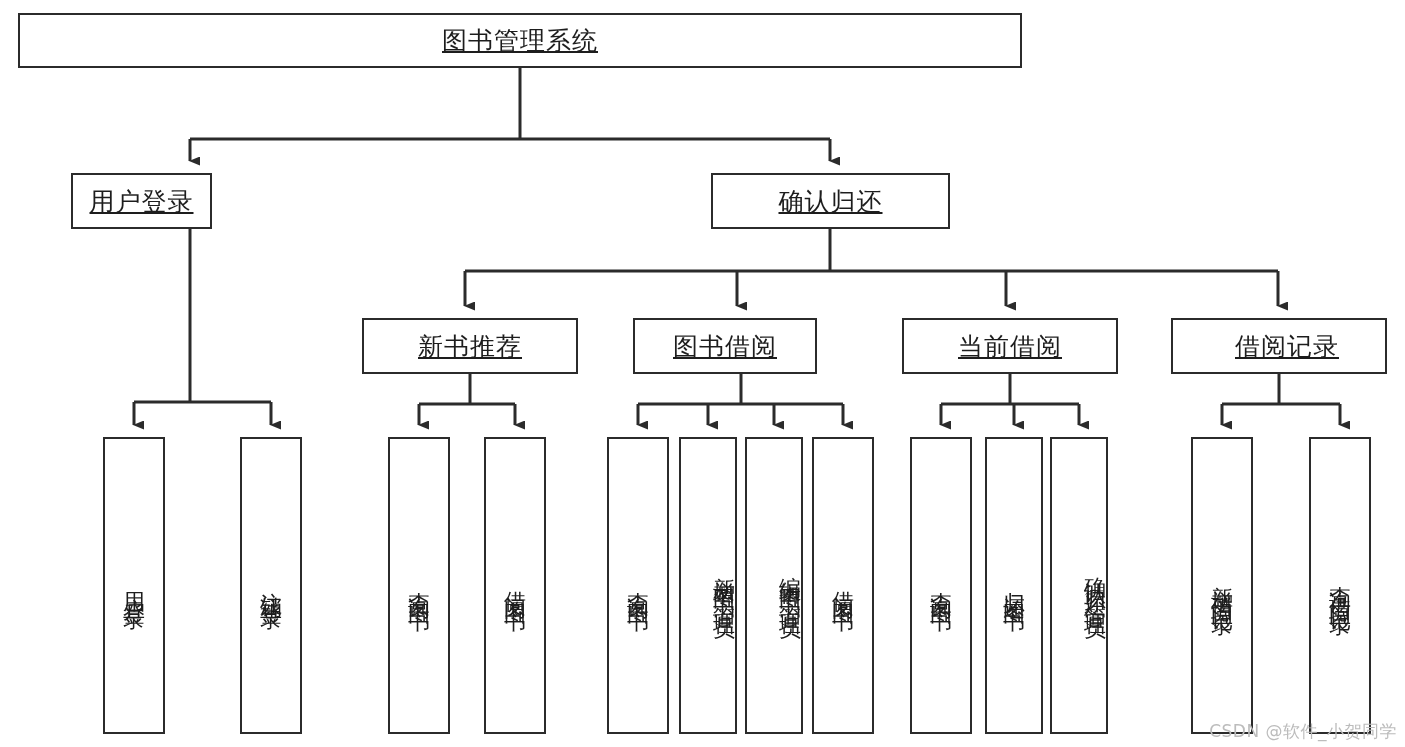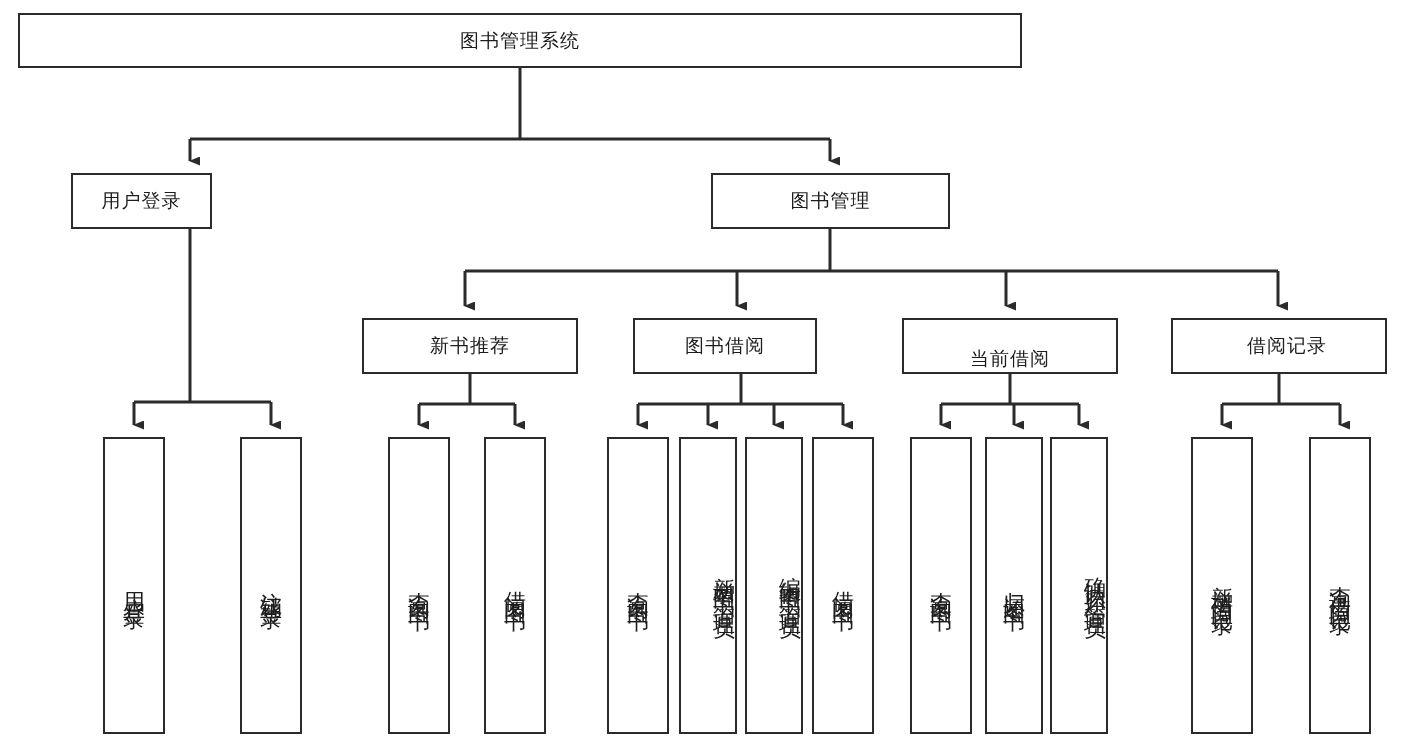--- a/index.html
+++ b/index.html
@@ -30,22 +30,23 @@
     box-sizing: border-box;
     border: 2px solid #2b2b2b;
     background: #ffffff;
     display: flex;
     align-items: center;
     justify-content: center;
     color: #1d1d1d;
     z-index: 2;
   }
   .node.h-node {
-    font-size: 19px;
+    font-size: 25px;
     letter-spacing: 1px;
+    text-decoration: underline;
   }
   .node.v-node {
     font-size: 22px;
     writing-mode: vertical-rl;
     text-orientation: upright;
     letter-spacing: 6px;
     line-height: 1;
     align-items: center;
     justify-content: center;
     padding: 6px 0;
@@ -127,30 +128,30 @@
   </svg>
 
   <div class="node h-node" id="node-root" style="left: 18px; top: 13px; width: 1004px; height: 55px;">
     <span class="node-label">图书管理系统</span>
   </div>
 
   <div class="node h-node" id="node-l2-0" style="left: 71px; top: 173px; width: 141px; height: 56px;">
     <span class="node-label">用户登录</span>
   </div>
   <div class="node h-node" id="node-l2-1" style="left: 711px; top: 173px; width: 239px; height: 56px;">
-    <span class="node-label">图书管理</span>
+    <span class="node-label">确认归还</span>
   </div>
 
   <div class="node h-node" id="node-l3-0" style="left: 362px; top: 318px; width: 216px; height: 56px; justify-content: center;">
     <span class="node-label">新书推荐</span>
   </div>
   <div class="node h-node" id="node-l3-1" style="left: 633px; top: 318px; width: 184px; height: 56px;">
     <span class="node-label">图书借阅</span>
   </div>
-  <div class="node h-node" id="node-l3-2" style="left: 902px; top: 318px; width: 216px; height: 56px; align-items: flex-end;">
+  <div class="node h-node" id="node-l3-2" style="left: 902px; top: 318px; width: 216px; height: 56px;">
     <span class="node-label">当前借阅</span>
   </div>
   <div class="node h-node" id="node-l3-3" style="left: 1171px; top: 318px; width: 216px; height: 56px; padding-left: 16px;">
     <span class="node-label">借阅记录</span>
   </div>
 
   <div class="node v-node" id="node-leaf-0" style="left: 103px; top: 437px; width: 62px; height: 297px;">
     <span class="node-label">用户登录</span>
   </div>
   <div class="node v-node" id="node-leaf-1" style="left: 240px; top: 437px; width: 62px; height: 297px;">
@@ -183,14 +184,15 @@
   <div class="node v-node top-align" id="node-leaf-10" style="left: 1050px; top: 437px; width: 58px; height: 297px;">
     <span class="node-label">确认归还（管理员）</span>
   </div>
   <div class="node v-node" id="node-leaf-11" style="left: 1191px; top: 437px; width: 62px; height: 297px;">
     <span class="node-label">新增借阅记录</span>
   </div>
   <div class="node v-node" id="node-leaf-12" style="left: 1309px; top: 437px; width: 62px; height: 297px;">
     <span class="node-label">查询借阅记录</span>
   </div>
 
+  <div id="watermark">CSDN @软件_小贺同学</div>
 
 </div>
 
 </body></html>

